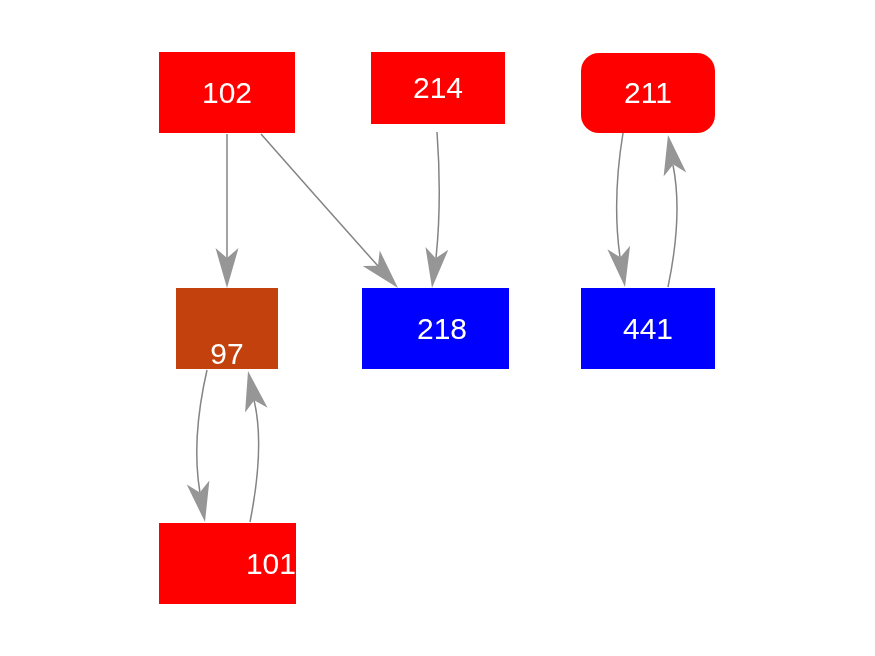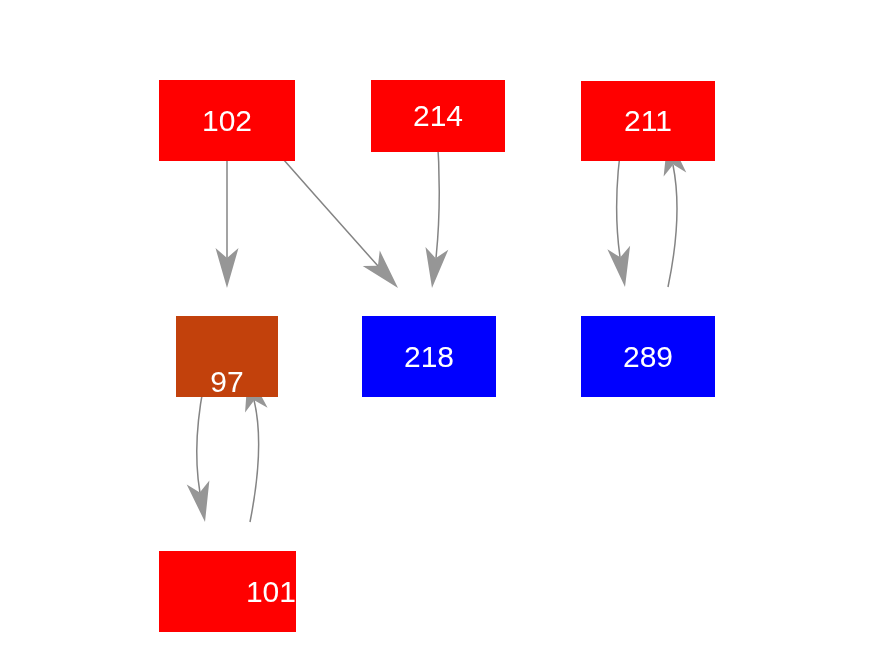--- a/index.html
+++ b/index.html
@@ -26,21 +26,20 @@
   .graph-node {
     position: absolute;
     display: flex;
     align-items: center;
     justify-content: center;
     color: #ffffff;
     font-size: 30px;
     line-height: 1;
     cursor: pointer;
     user-select: none;
-    margin-top: 28px;
   }
 </style>
 </head>
 <body>
 
 <div id="graph-canvas">
   <svg id="edges-layer" xmlns="http://www.w3.org/2000/svg" viewBox="0 0 875 656">
       <g>
         <path d="M 227 134 Q 227 196 227 258" fill="none" stroke="#848484" stroke-width="1.5"></path>
         <path d="M 0 0 L -40 11.5 L -30 0 L -40 -11.5 Z" fill="#969696" transform="translate(227,288) rotate(90)"></path>
@@ -70,28 +69,28 @@
         <path d="M 0 0 L -40 11.5 L -30 0 L -40 -11.5 Z" fill="#969696" transform="translate(248,371) rotate(-102)"></path>
       </g>
     </svg>
 
 <div class="graph-node" style="left: 159px; top: 52px; width: 136px; height: 81px; background: rgb(255, 0, 0); color: rgb(255, 255, 255);">
       <span>102</span>
     </div>
     <div class="graph-node" style="left: 371px; top: 52px; width: 134px; height: 72px; background: rgb(255, 0, 0); color: rgb(255, 255, 255);">
       <span>214</span>
     </div>
-    <div class="graph-node" style="left: 581px; top: 53px; width: 134px; height: 80px; background: rgb(255, 0, 0); color: rgb(255, 255, 255);">
+    <div class="graph-node" style="left: 581px; top: 53px; width: 134px; height: 80px; background: rgb(255, 0, 0); color: rgb(255, 255, 255); border-radius: 18px;">
       <span>211</span>
     </div>
     <div class="graph-node" style="left: 176px; top: 288px; width: 102px; height: 81px; background: #c2410c; color: rgb(255, 255, 255); align-items: flex-end;">
       <span>97</span>
     </div>
-    <div class="graph-node" style="left: 362px; top: 288px; width: 134px; height: 81px; background: rgb(0, 0, 255); color: rgb(255, 255, 255);">
+    <div class="graph-node" style="left: 362px; top: 288px; width: 134px; height: 81px; background: rgb(0, 0, 255); color: rgb(255, 255, 255); padding-left: 13px;">
       <span>218</span>
     </div>
     <div class="graph-node" style="left: 581px; top: 288px; width: 134px; height: 81px; background: rgb(0, 0, 255); color: rgb(255, 255, 255);">
-      <span>289</span>
+      <span>441</span>
     </div>
     <div class="graph-node" style="left: 159px; top: 523px; width: 137px; height: 81px; background: rgb(255, 0, 0); color: rgb(255, 255, 255); justify-content: flex-end;">
       <span>101</span>
     </div>
   </div>
 
 </body></html>

